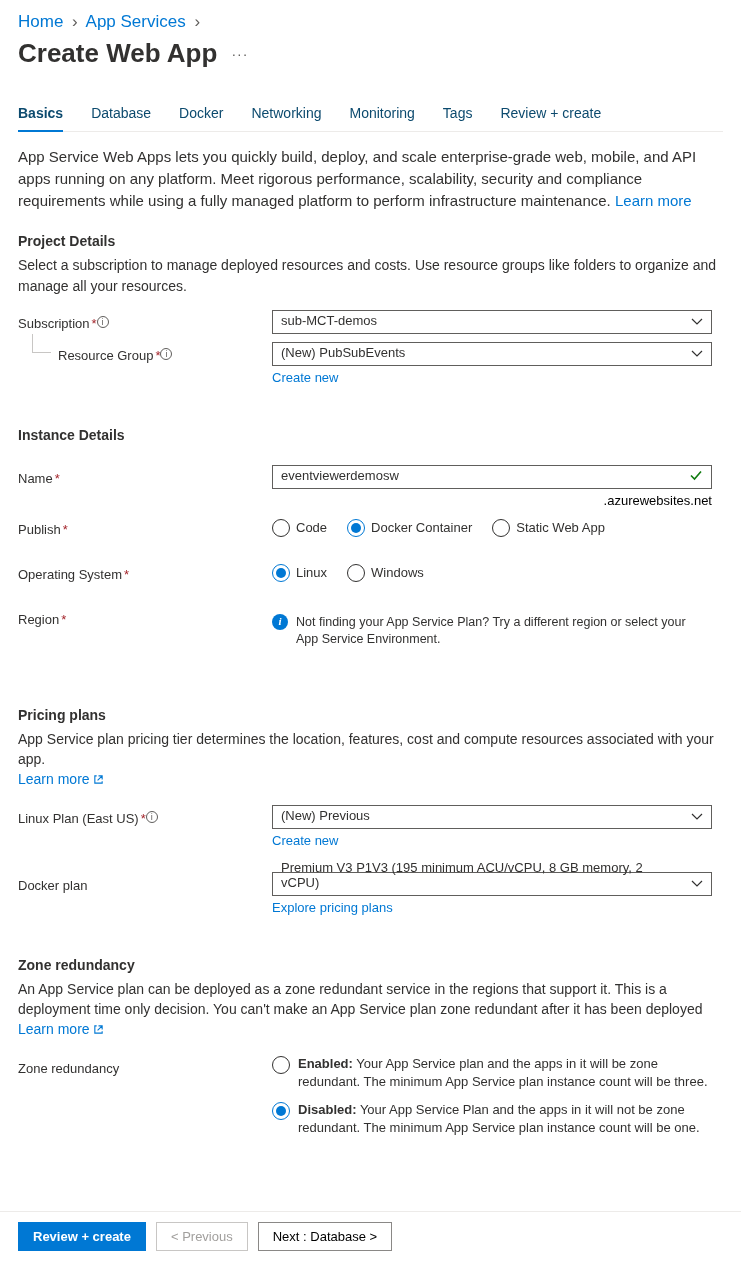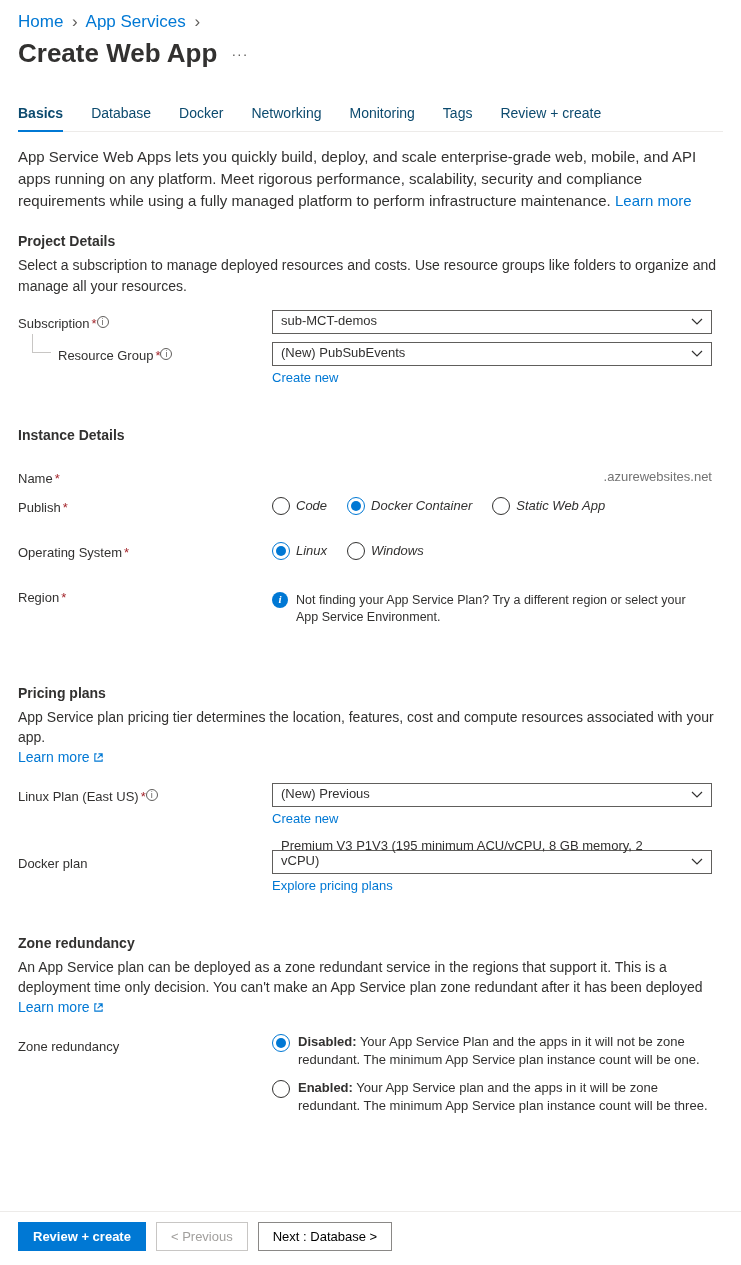--- a/index.html
+++ b/index.html
@@ -60,25 +60,25 @@
     position: relative;
     cursor: pointer;
     display: flex;
     align-items: flex-end;
   }
   .text-input { cursor: text; }
   .select .chev { position: absolute; right: 8px; top: 50%; transform: translateY(-50%); pointer-events: none; }
   .chev svg { width: 12px; height: 12px; display:block; }
   .text-input .check { position: absolute; right: 8px; top: 50%; transform: translateY(-50%); color: #107c10; }
   .below-link { font-size: 13px; margin-top: 4px; display: inline-block; }
-  .suffix { text-align: right; font-size: 13px; color: #737373; margin-top: 4px; }
+  .suffix { text-align: right; font-size: 13px; color: #000000; margin-top: 4px; }
 
   
   .radios { display: flex; gap: 20px; align-items: center; flex-wrap: wrap; padding-top:3px;}
-  .radio { display: flex; align-items: center; gap: 6px; cursor: pointer; font-size: 13px; font-style: italic; }
+  .radio { display: flex; align-items: center; gap: 6px; cursor: pointer; font-size: 13px; }
   .radio .r-outer {
     width: 18px; height: 18px; border: 1px solid #323130; border-radius: 50%;
     display: flex; align-items: center; justify-content: center;
   }
   .radio.checked .r-outer { border-color: #0078d4; }
   .radio.checked .r-inner { width: 10px; height: 10px; border-radius: 50%; background: #0078d4; }
 
   
   .callout { display: flex; gap: 8px; margin-top: 8px; font-size: 12.5px; line-height: 1.4; color: #323130; }
   .callout .i-circ { flex: 0 0 auto; width: 16px; height: 16px; border-radius: 50%; background: #0078d4; color:#fff; display:flex; align-items:center; justify-content:center; font-size:11px; font-weight:600; font-style: italic; font-family: Georgia, serif;}
@@ -181,20 +181,26 @@
 
 <h3 class="section">Instance Details</h3>
 <div class="gap-md"></div>
 
 <div class="row">
   <div class="label">
     <span>Name</span>
       <span class="req">*</span>
   </div>
   <div class="field">
+    <div class="text-input">
+      <span>eventviewerdemosw</span>
+      <span class="check"><svg width="14" height="14" viewBox="0 0 14 14">
+            <path d="M2 7 L5.5 10.5 L12 3" fill="none" stroke="#107c10" stroke-width="1.6"></path>
+          </svg></span>
+    </div>
     <div class="suffix">.azurewebsites.net</div>
   </div>
 </div>
 
 <div class="row">
   <div class="label">
     <span>Publish</span>
       <span class="req">*</span>
   </div>
   <div class="field">
@@ -317,31 +323,31 @@
   <span>An App Service plan can be deployed as a zone redundant service in the regions that support it. This is a deployment time only decision. You can't make an App Service plan zone redundant after it has been deployed </span><a><span>Learn more</span> <span class="ext-icon"><svg width="11" height="11" viewBox="0 0 12 12">
           <path d="M4 2 H2 V10 H10 V8 M6 2 H10 V6 M10 2 L5 7" fill="none" stroke="#0078d4" stroke-width="1.2"></path>
         </svg></span></a>
 </p>
 
 <div class="row">
   <div class="label">
     <span>Zone redundancy</span>
   </div>
   <div class="field">
+    <div class="zone-opt">
+      <span class="r-outer">
+          <span class="r-inner"></span>
+        </span>
+      <span class="zlabel"><b>Enabled:</b><span> Your App Service plan and the apps in it will be zone redundant. The minimum App Service plan instance count will be three.</span></span>
+    </div>
     <div class="zone-opt checked">
       <span class="r-outer">
           <span class="r-inner"></span>
         </span>
       <span class="zlabel"><b>Disabled:</b><span> Your App Service Plan and the apps in it will not be zone redundant. The minimum App Service plan instance count will be one.</span></span>
-    </div>
-    <div class="zone-opt">
-      <span class="r-outer">
-          <span class="r-inner"></span>
-        </span>
-      <span class="zlabel"><b>Enabled:</b><span> Your App Service plan and the apps in it will be zone redundant. The minimum App Service plan instance count will be three.</span></span>
     </div>
   </div>
 </div>
 
 <div class="footer">
   <button class="btn primary">Review + create</button>
   <button class="btn disabled">&lt; Previous</button>
   <button class="btn">Next : Database &gt;</button>
 </div>
 

